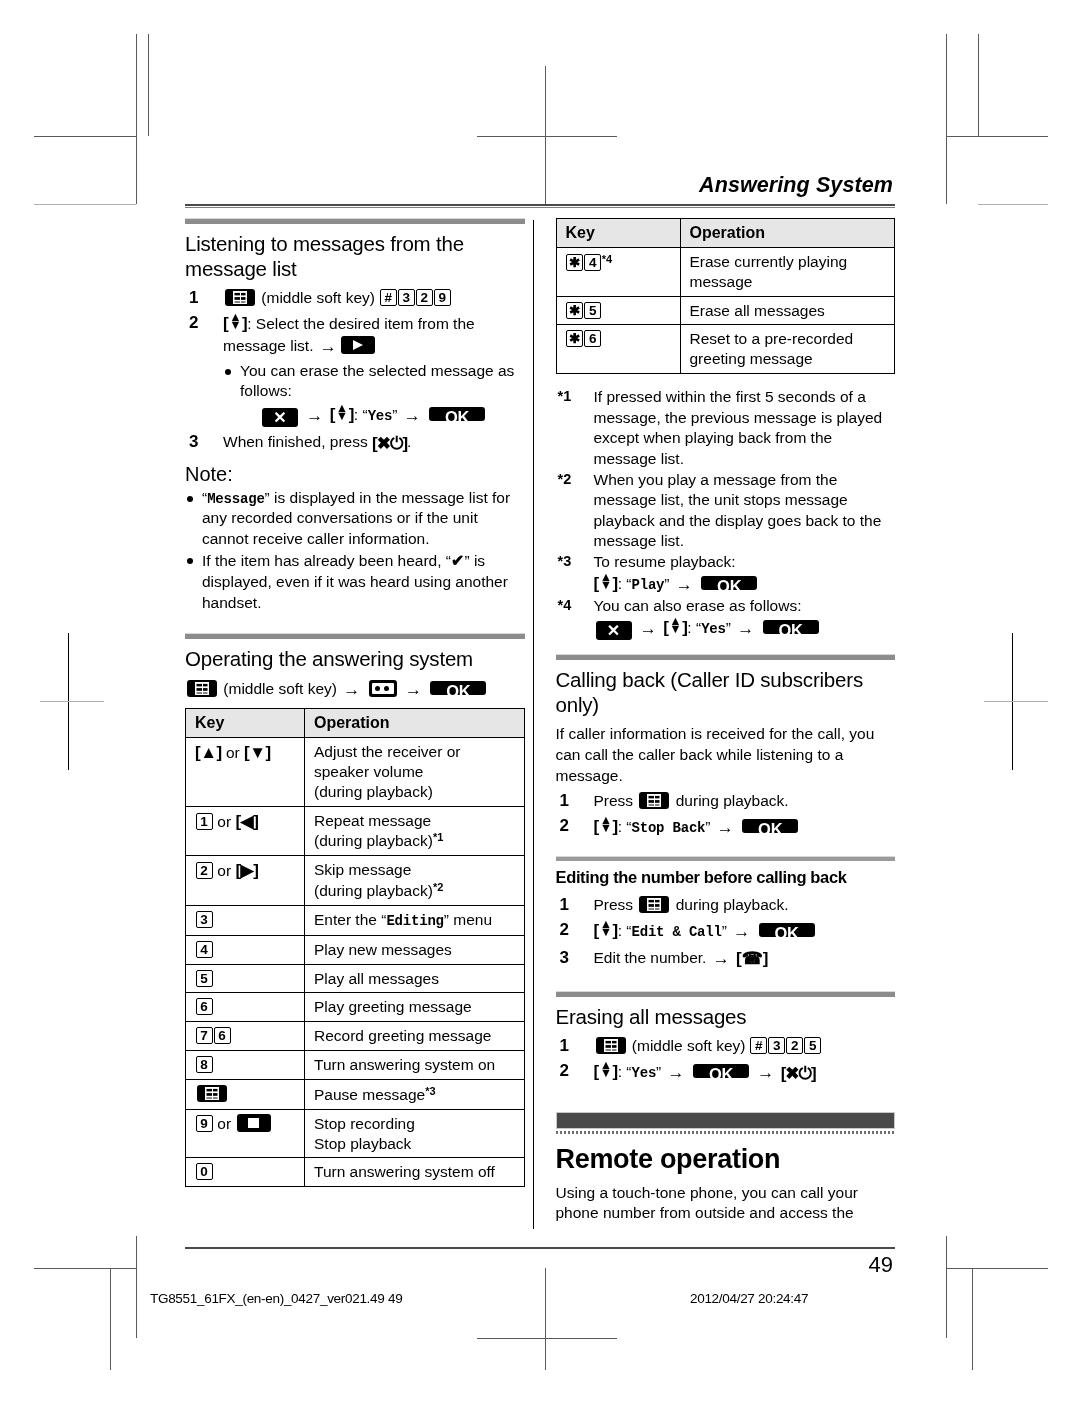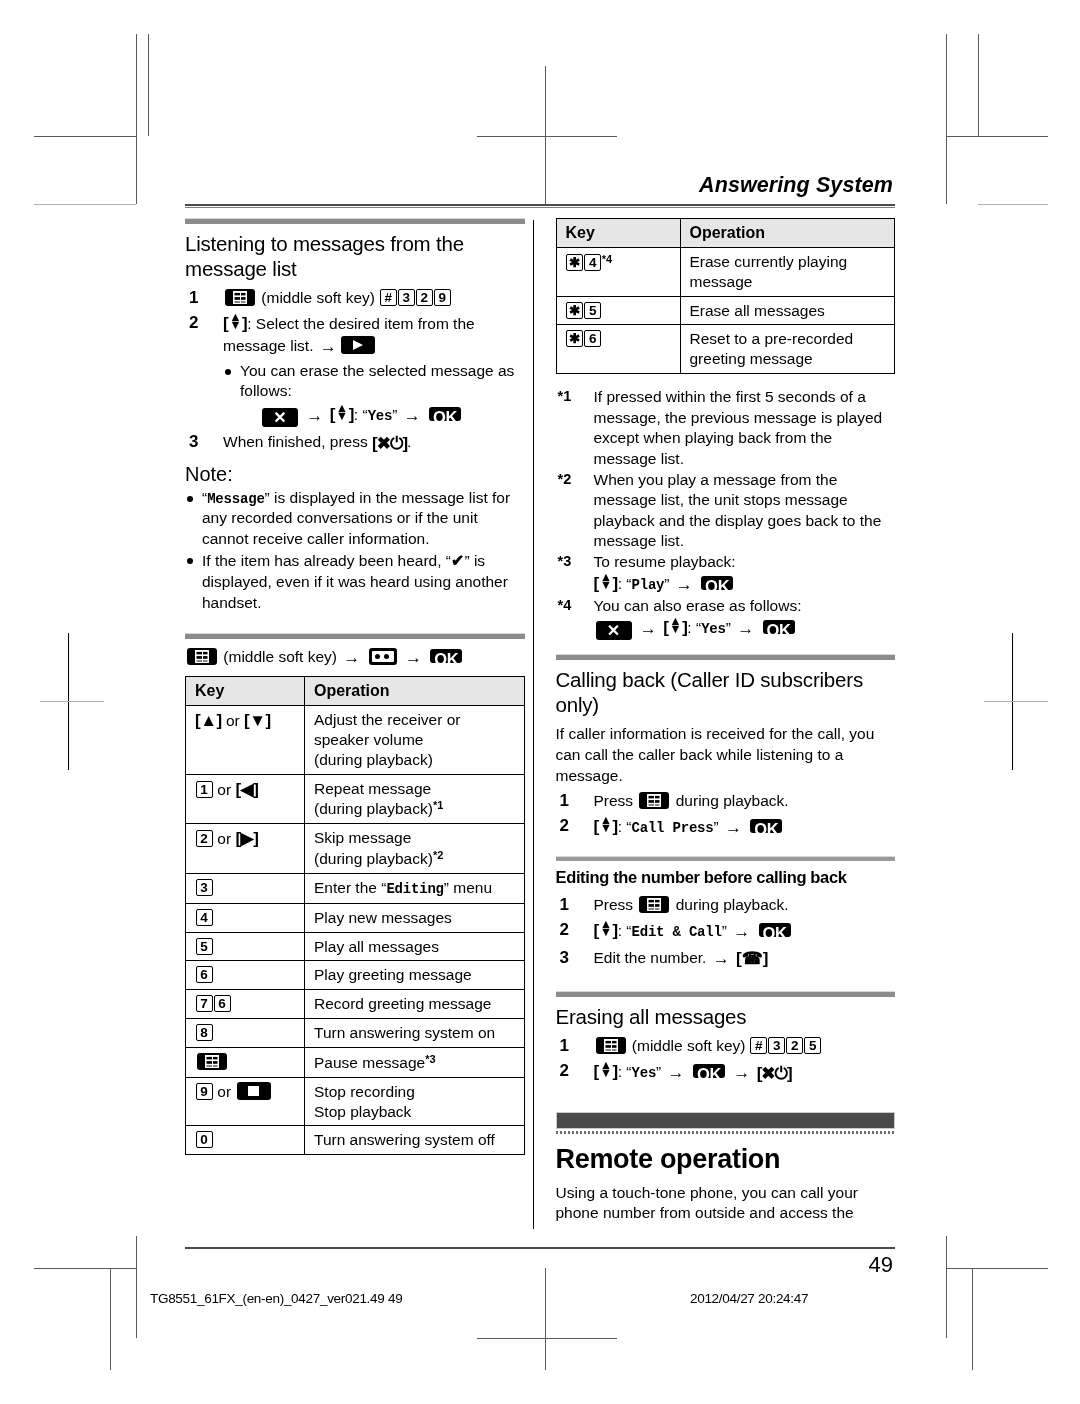--- a/index.html
+++ b/index.html
@@ -133,21 +133,21 @@
   .stopkey:before{
     content:"";position:absolute;left:11px;top:4px;width:11px;height:10px;background:#fff;
   }
   .xkey{
     display:inline-block;height:19px;min-width:36px;background:#000;border-radius:3px;
     color:#fff;font-weight:bold;font-size:16px;line-height:19px;text-align:center;
     vertical-align:-3px;margin:0 2px;letter-spacing:0;
   }
   .okkey{
     display:inline-block;height:14px;background:#000;border-radius:3px;color:#fff;
-    font-weight:bold;font-size:16.5px;line-height:20px;padding:0 4px;
+    font-weight:bold;font-size:16.5px;line-height:20px;padding:0 16px;
     text-align:center;vertical-align:-3px;margin:0 2px;letter-spacing:-.3px;
   }
   .amkey{
     display:inline-block;width:28px;height:17px;background:#000;border-radius:3px;
     vertical-align:-3px;margin:0 2px;position:relative;
   }
   .amkey:before{
     content:"";position:absolute;left:3px;top:3px;width:22px;height:11px;
     background:#fff;border-radius:1px;
   }
@@ -263,20 +263,21 @@
           <li>
             “<span class="mono">Message</span>” is displayed in the message list for any recorded conversations or if the unit cannot receive caller information.
           </li>
           <li>
             If the item has already been heard, “<span class="check">✔</span>” is displayed, even if it was heard using another handset.
           </li>
         </ul>
 
         <div style="margin-top:20px;">
           <div class="sec-bar"></div>
+          <h2 class="sec">Operating the answering system</h2>
           <div style="font-size:15.5px;line-height:1.4;margin-bottom:6px;">
             <span class="softkey"></span>
             <span>(middle soft key)</span>
             <span class="arw">→</span>
             <span class="amkey"></span>
             <span class="arw">→</span>
             <span class="okkey">OK</span>
           </div>
 
           <table class="kv">
@@ -434,21 +435,21 @@
           <ol class="steps">
             <li>
               <span class="num">1</span>
               <span>Press</span>
               <span class="softkey"></span>
               <span>during playback.</span>
             </li>
             <li>
               <span class="num">2</span>
               <span class="brk">[<span class="updown"><i>▲</i><i>▼</i></span>]</span>:
-              “<span class="mono">Call Press</span>”
+              “<span class="mono">Stop Back</span>”
               <span class="arw">→</span>
               <span class="okkey">OK</span>
             </li>
           </ol>
         </div>
 
         <div style="margin-top:16px;">
           <div class="sec-bar thin"></div>
           <h3 class="sub">Editing the number before calling back</h3>
           <ol class="steps">

